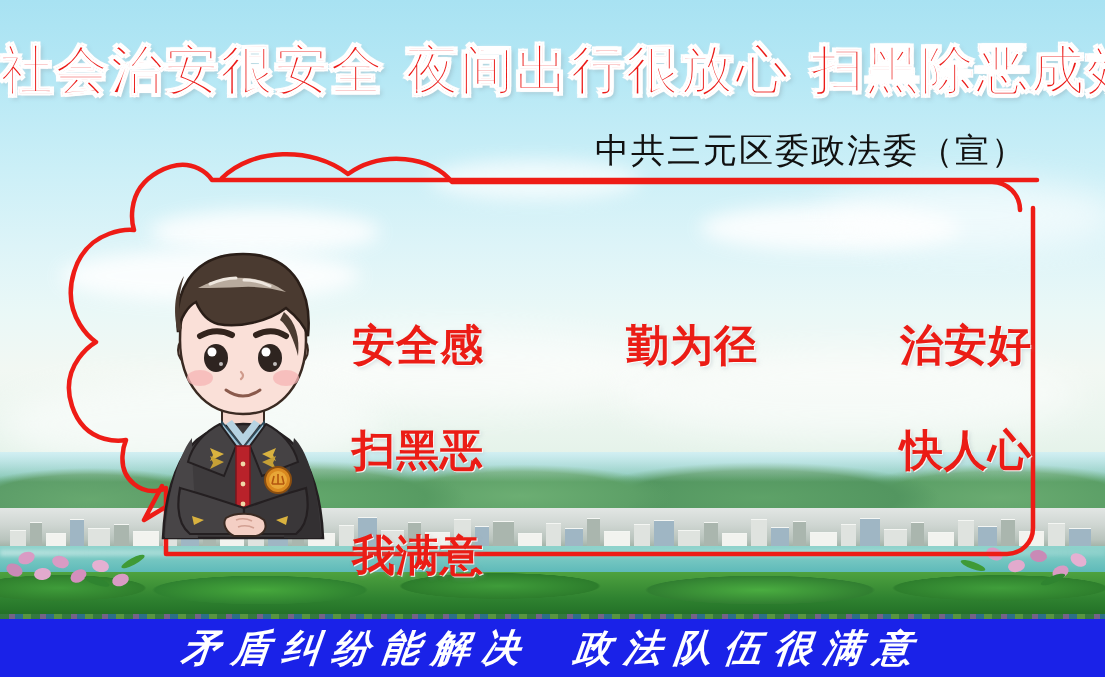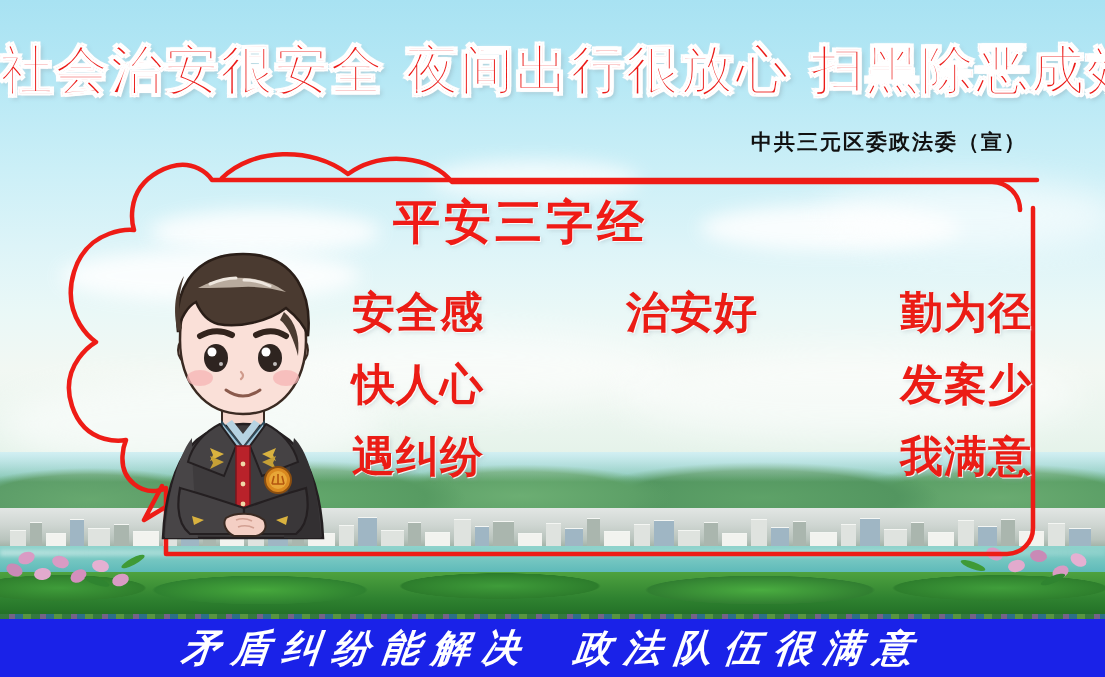--- a/index.html
+++ b/index.html
@@ -86,21 +86,21 @@
     font-size:53px; font-weight:bold; letter-spacing:2px;
     color:#ec1b18;
     -webkit-text-stroke:1px #ffffff;
     text-shadow:
       0 0 3px #fff, 0 0 4px #fff, 2px 2px 0 #fff, -2px -2px 0 #fff,
       2px -2px 0 #fff, -2px 2px 0 #fff, 3px 3px 5px rgba(120,140,150,.45);
     white-space:nowrap;
   }
   .subtitle{
     position:absolute; right:78px; top:128px;
-    font-size:21px; font-weight:bold; color:#111;
+    font-size:34px; font-weight:normal; color:#111;
     letter-spacing:2px;
   }
 
   
   .frame{
     position:absolute; left:62px; top:168px; width:975px; height:408px;
     pointer-events:none;
   }
   .frame svg{ width:100%; height:100%; display:block; overflow:visible;}
 
@@ -111,20 +111,21 @@
     text-shadow:1px 1px 0 rgba(255,255,255,.9), 2px 2px 4px rgba(140,160,170,.35);
   }
 
   
   .verses{position:absolute; left:352px; top:284px; width:680px;}
   .vrow{display:flex; justify-content:space-between; margin-bottom:14px;}
   .vcell{
     font-size:43px; font-weight:bold; color:#eb1c15; letter-spacing:1px;
     text-shadow:1px 1px 0 rgba(255,255,255,.85), 2px 2px 4px rgba(150,165,175,.35);
     white-space:nowrap;
+    margin-top:33px;
   }
 
   
   .mascot{position:absolute; left:118px; top:232px; width:250px; height:320px;}
   .mascot svg{width:100%;height:100%;display:block;}
 
   
   .banner{
     position:absolute; left:0; bottom:0; width:1105px; height:58px;
     background:#1a22e8;
@@ -350,34 +351,32 @@
 
       <ellipse cx="82" cy="146" rx="13" ry="8" fill="#f5b4b4" opacity=".75"></ellipse>
       <ellipse cx="168" cy="146" rx="13" ry="8" fill="#f5b4b4" opacity=".75"></ellipse>
 
       <path d="M123 140 q4 4 0 7" stroke="#cf9b8c" stroke-width="2.2" fill="none" stroke-linecap="round"></path>
 
       <path d="M108 158 q17 12 34 0" stroke="#8a5a4c" stroke-width="3" fill="none" stroke-linecap="round"></path>
     </svg>
   </div>
 
-  <div class="heading">平安三字经</div>
 
   <div class="verses">
     <div class="vrow">
       <span class="vcell">安全感</span>
+      <span class="vcell">勤为径</span>
       <span class="vcell">治安好</span>
-      <span class="vcell">勤为径</span>
     </div>
     <div class="vrow">
+      <span class="vcell">扫黑恶</span>
       <span class="vcell">快人心</span>
-      <span class="vcell">发案少</span>
     </div>
     <div class="vrow">
-      <span class="vcell">遇纠纷</span>
       <span class="vcell">我满意</span>
     </div>
   </div>
 
   <div class="noise"></div>
 
   <div class="banner">
     <span class="banner-text">矛盾纠纷能解决</span>
     <span class="banner-gap"></span>
     <span class="banner-text">政法队伍很满意</span>

